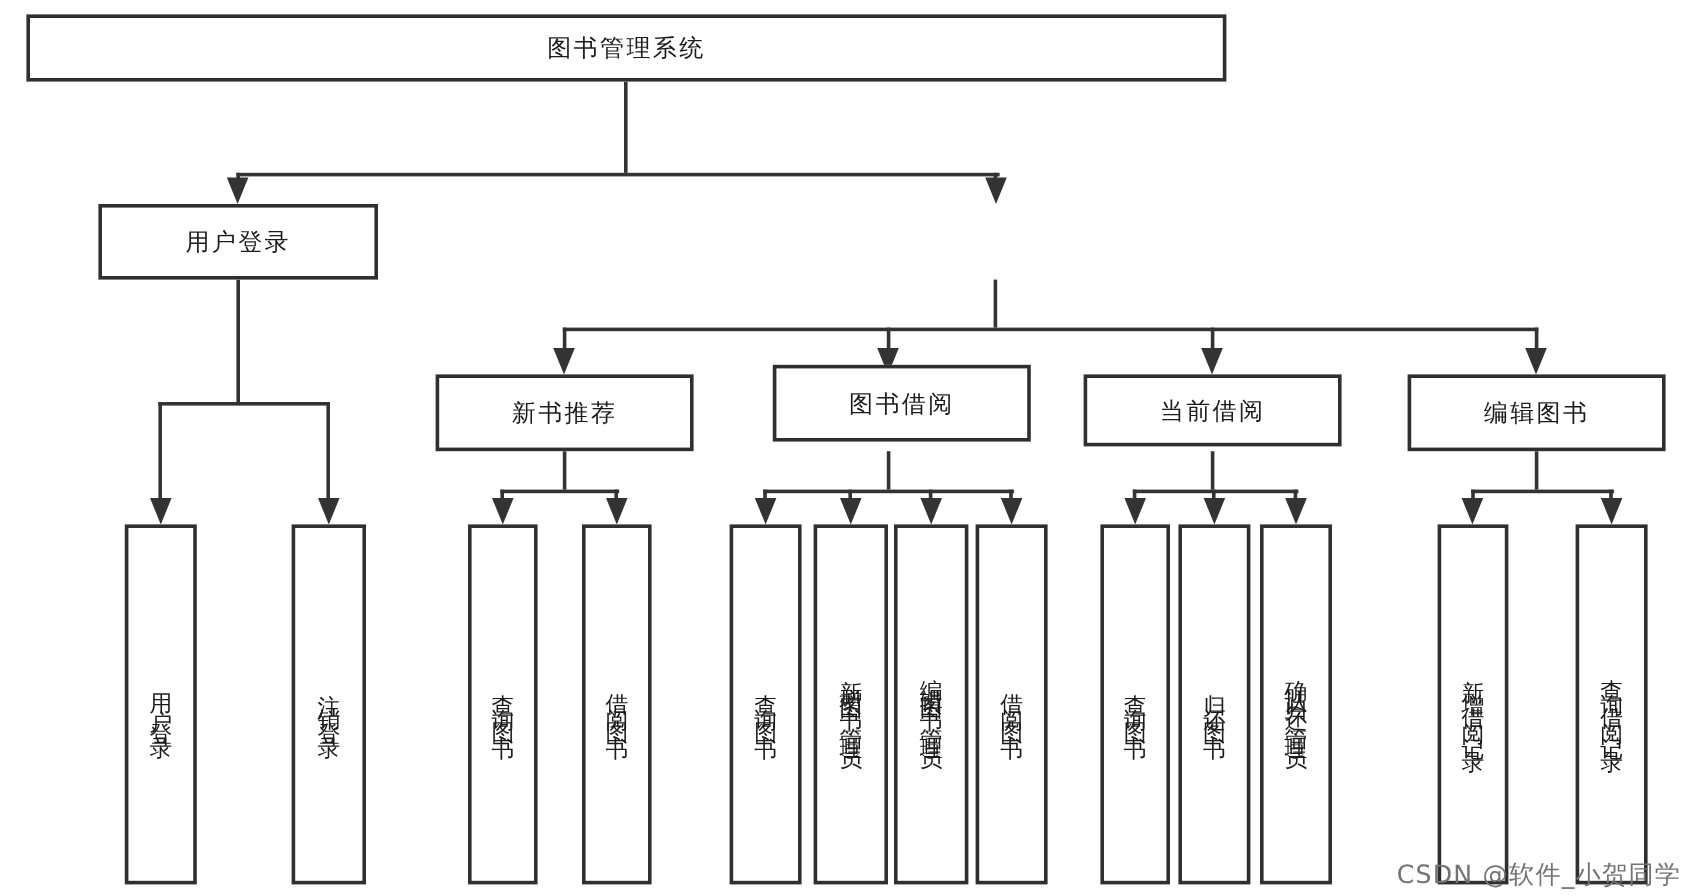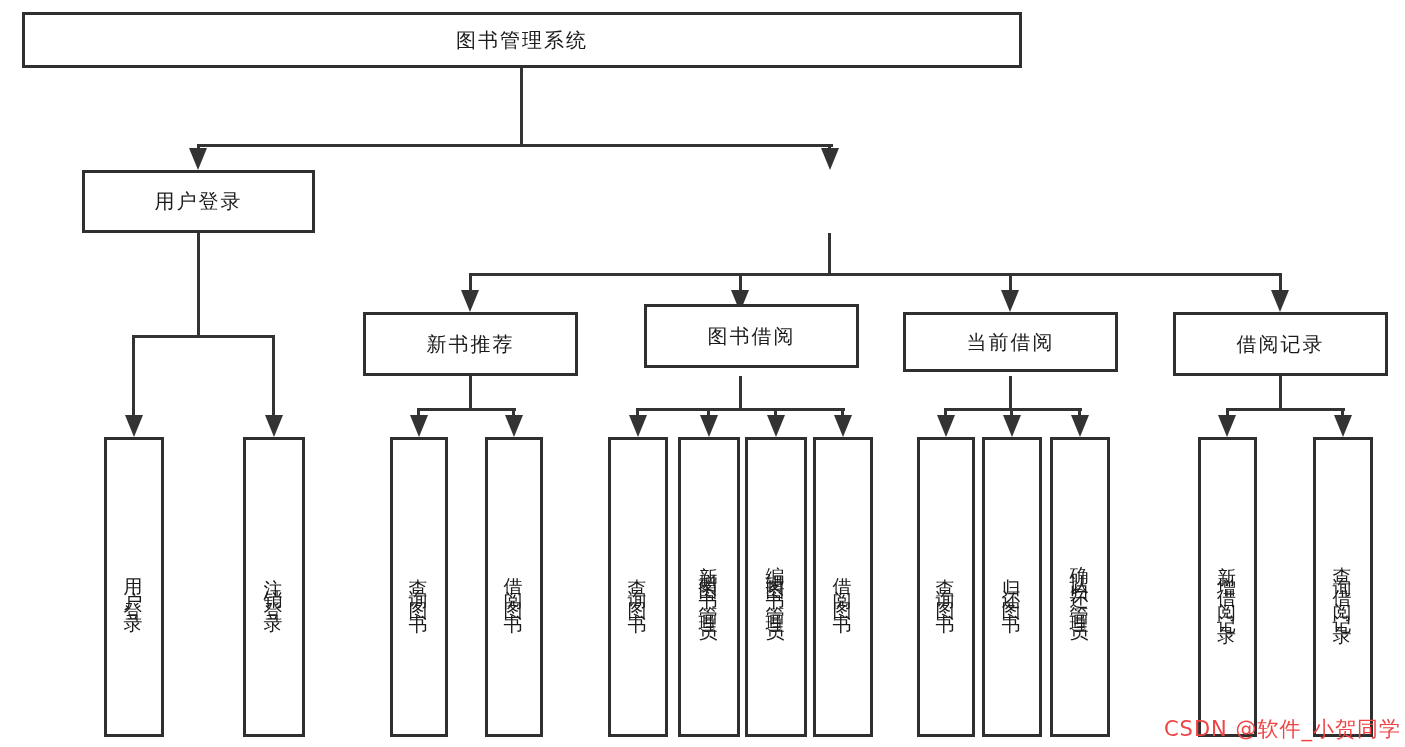--- a/index.html
+++ b/index.html
@@ -39,21 +39,21 @@
     position:absolute;width:0;height:0;
     border-left:9px solid transparent;
     border-right:9px solid transparent;
     border-top:22px solid var(--line);
     z-index:1;
   }
   .watermark{
     position:absolute;
     right:4px;bottom:4px;
     font-size:21px;letter-spacing:1px;
-    color:#ef4444;
+    color:#737373;
     z-index:3;
     white-space:nowrap;
   }
 </style>
 </head>
 <body>
 
 <div class="canvas">
 
   <div class="box" style="left:22px;top:12px;width:1000px;height:56px;">图书管理系统</div>
@@ -81,21 +81,21 @@
   <div class="vl" style="left:739px;top:273px;height:21px;"></div>
   <div class="arw" style="left:731px;top:290px;"></div>
   <div class="vl" style="left:1009px;top:273px;height:21px;"></div>
   <div class="arw" style="left:1001px;top:290px;"></div>
   <div class="vl" style="left:1279px;top:273px;height:21px;"></div>
   <div class="arw" style="left:1271px;top:290px;"></div>
 
   <div class="box" style="left:363px;top:312px;width:215px;height:64px;">新书推荐</div>
   <div class="box" style="left:633px;top:304px;width:215px;height:64px;margin-left:11px;">图书借阅</div>
   <div class="box" style="left:903px;top:312px;width:215px;height:60px;">当前借阅</div>
-  <div class="box" style="left:1173px;top:312px;width:215px;height:64px;">借阅记录</div>
+  <div class="box" style="left:1173px;top:312px;width:215px;height:64px;">编辑图书</div>
 
   <div class="vl" style="left:469px;top:376px;height:32px;"></div>
   <div class="hl" style="left:417px;top:408px;width:99px;"></div>
   <div class="vl" style="left:417px;top:408px;height:11px;"></div>
   <div class="arw" style="left:410px;top:415px;"></div>
   <div class="vl" style="left:512px;top:408px;height:11px;"></div>
   <div class="arw" style="left:505px;top:415px;"></div>
 
   <div class="vl" style="left:739px;top:376px;height:32px;"></div>
   <div class="hl" style="left:636px;top:408px;width:209px;"></div>

